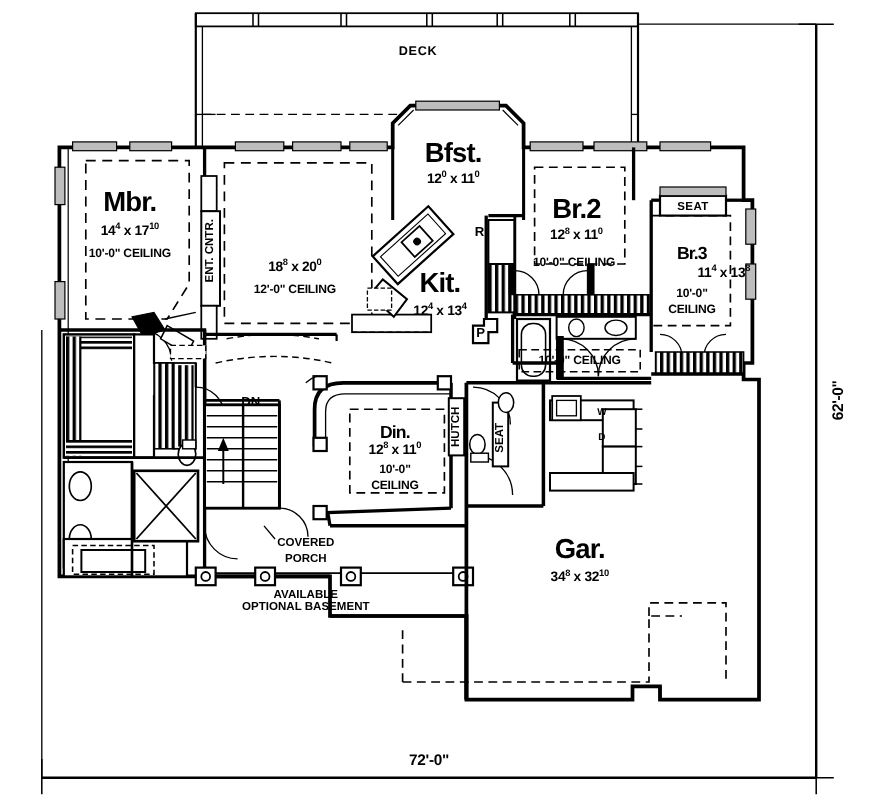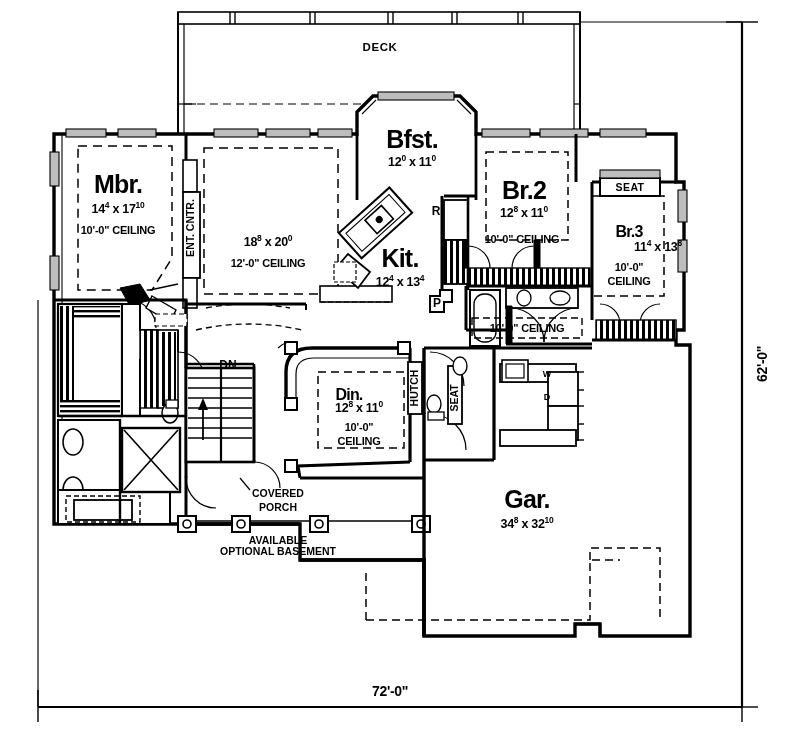--- a/index.html
+++ b/index.html
@@ -472,21 +472,21 @@
     <span>11</span><sup>4</sup>
     x <span>13</span><sup>8</sup>
   </div>
   <div class="lbl ceiling" style="left:629px; top:268px;">10'-0"</div>
   <div class="lbl ceiling" style="left:629px; top:282px;">CEILING</div>
 
   <div class="lbl ceiling boxed" style="left:527px; top:329px;">10'-0" CEILING</div>
 
   <div class="lbl tiny" style="left:228px; top:365px; font-size:12px;">DN</div>
 
-  <div class="lbl room-name small" style="left:349px; top:385px;">Din.</div>
+  <div class="lbl room-name small" style="left:359px; top:385px;">Din.</div>
   <div class="lbl room-dim" style="left:359px; top:409px;">
     <span>12</span><sup>8</sup>
     x <span>11</span><sup>0</sup>
   </div>
   <div class="lbl ceiling" style="left:359px; top:428px;">10'-0"</div>
   <div class="lbl ceiling" style="left:359px; top:442px;">CEILING</div>
 
   <div class="lbl tiny vert" style="left:415px; top:388px;">HUTCH</div>
 
   <div class="lbl tiny vert" style="left:455px; top:398px;">SEAT</div>

